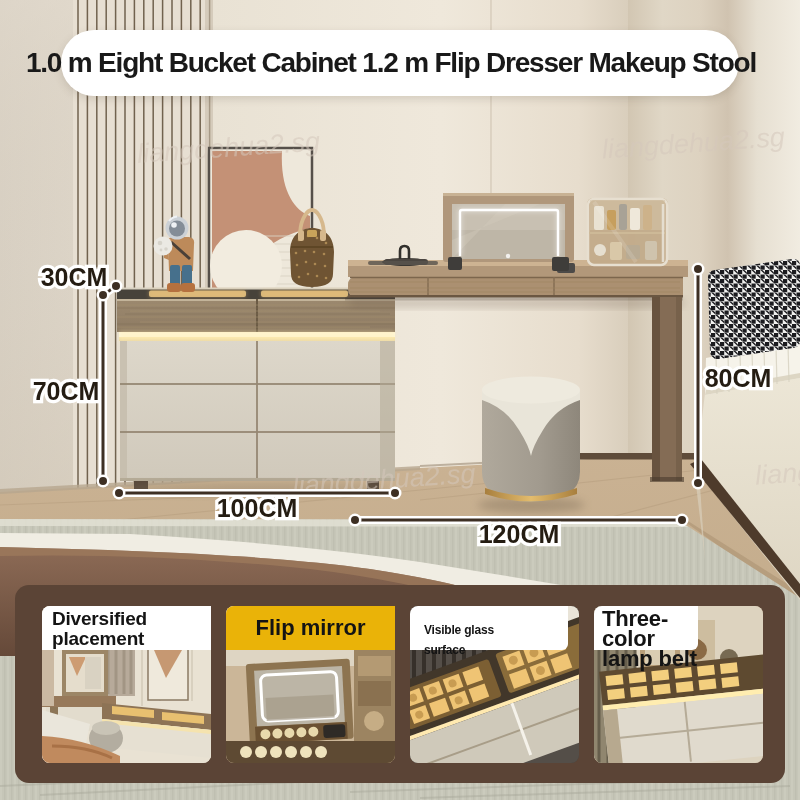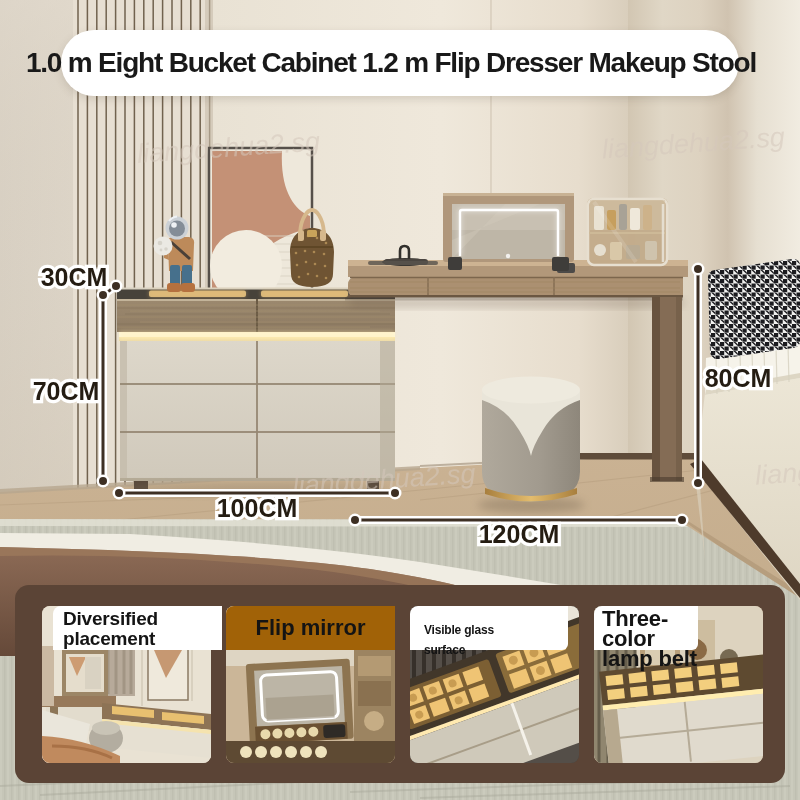--- a/index.html
+++ b/index.html
@@ -454,21 +454,21 @@
     <polygon points="60,113 169,124 169,128 60,117" fill="#f5e3ae"></polygon>
     <rect x="0" y="40" width="12" height="60" fill="#cbb9a2"></rect>
     <ellipse cx="64" cy="132" rx="17" ry="15" fill="#b3ada0"></ellipse>
     <ellipse cx="64" cy="122" rx="14" ry="7" fill="#c9c4b6"></ellipse>
     <polygon points="0,104 48,118 40,157 0,157" fill="#eae6db"></polygon>
     <path d="M0,130 Q40,132 78,150 L78,157 L0,157 Z" fill="#c08a5e"></path>
     <path d="M10,140 Q45,140 70,152" stroke="#a87146" stroke-width="3" fill="none"></path>
   </svg>
 </div>
 
-<div style="position:absolute;left:42px;top:606px;width:169px;height:44px;background:#ffffff;border-radius:8px 0 0 0;color:#141414;font-weight:bold;font-size:19px;letter-spacing:-0.2px;line-height:20px;padding:3px 0 0 10px;box-sizing:border-box;margin-left:11px;">Diversified<br>placement</div>
+<div style="position:absolute;left:42px;top:606px;width:169px;height:44px;background:#ffffff;border-radius:8px 0 0 0;color:#141414;font-weight:bold;font-size:19px;letter-spacing:-0.2px;line-height:20px;padding:3px 0 0 10px;box-sizing:border-box;">Diversified<br>placement</div>
 
 <div style="position:absolute;left:226px;top:606px;width:169px;height:157px;border-radius:8px;overflow:hidden;background:#cbb698;">
   <svg width="169" height="157" viewBox="0 0 169 157">
     <rect x="0" y="0" width="169" height="157" fill="#cbb698"></rect>
     <rect x="0" y="0" width="169" height="60" fill="#ded5c3"></rect>
     <rect x="128" y="40" width="41" height="117" fill="#9c8461"></rect>
     <rect x="132" y="50" width="33" height="20" fill="#b49a73"></rect>
     <rect x="132" y="75" width="33" height="25" fill="#8a7150"></rect>
     <circle cx="148" cy="115" r="10" fill="#c6ad85"></circle>
     <g transform="rotate(-3 80 100)">
@@ -491,21 +491,21 @@
       <circle cx="20" cy="146" r="6"></circle>
           <circle cx="35" cy="146" r="6"></circle>
           <circle cx="50" cy="146" r="6"></circle>
       <circle cx="65" cy="146" r="6"></circle>
           <circle cx="80" cy="146" r="6"></circle>
           <circle cx="95" cy="146" r="6"></circle>
     </g>
   </svg>
 </div>
 
-<div style="position:absolute;left:226px;top:606px;width:169px;height:44px;background:#a16207;border-radius:8px 0 0 0;color:#141414;font-weight:bold;font-size:22px;display:flex;align-items:center;justify-content:center;">Flip mirror</div>
+<div style="position:absolute;left:226px;top:606px;width:169px;height:44px;background:#eab308;border-radius:8px 0 0 0;color:#141414;font-weight:bold;font-size:22px;display:flex;align-items:center;justify-content:center;">Flip mirror</div>
 
 <div style="position:absolute;left:410px;top:606px;width:169px;height:157px;border-radius:8px;overflow:hidden;background:#4a423a;">
   <svg width="169" height="157" viewBox="0 0 169 157">
     <rect x="0" y="0" width="169" height="157" fill="#544e48"></rect>
     <polygon points="120,0 169,0 169,60" fill="#e9e4d8"></polygon>
     <g stroke="#36302a" stroke-width="4">
       <line x1="4" y1="0" x2="4" y2="157"></line>
           <line x1="14" y1="0" x2="14" y2="157"></line>
       <line x1="24" y1="0" x2="24" y2="157"></line>
           <line x1="34" y1="0" x2="34" y2="157"></line>

